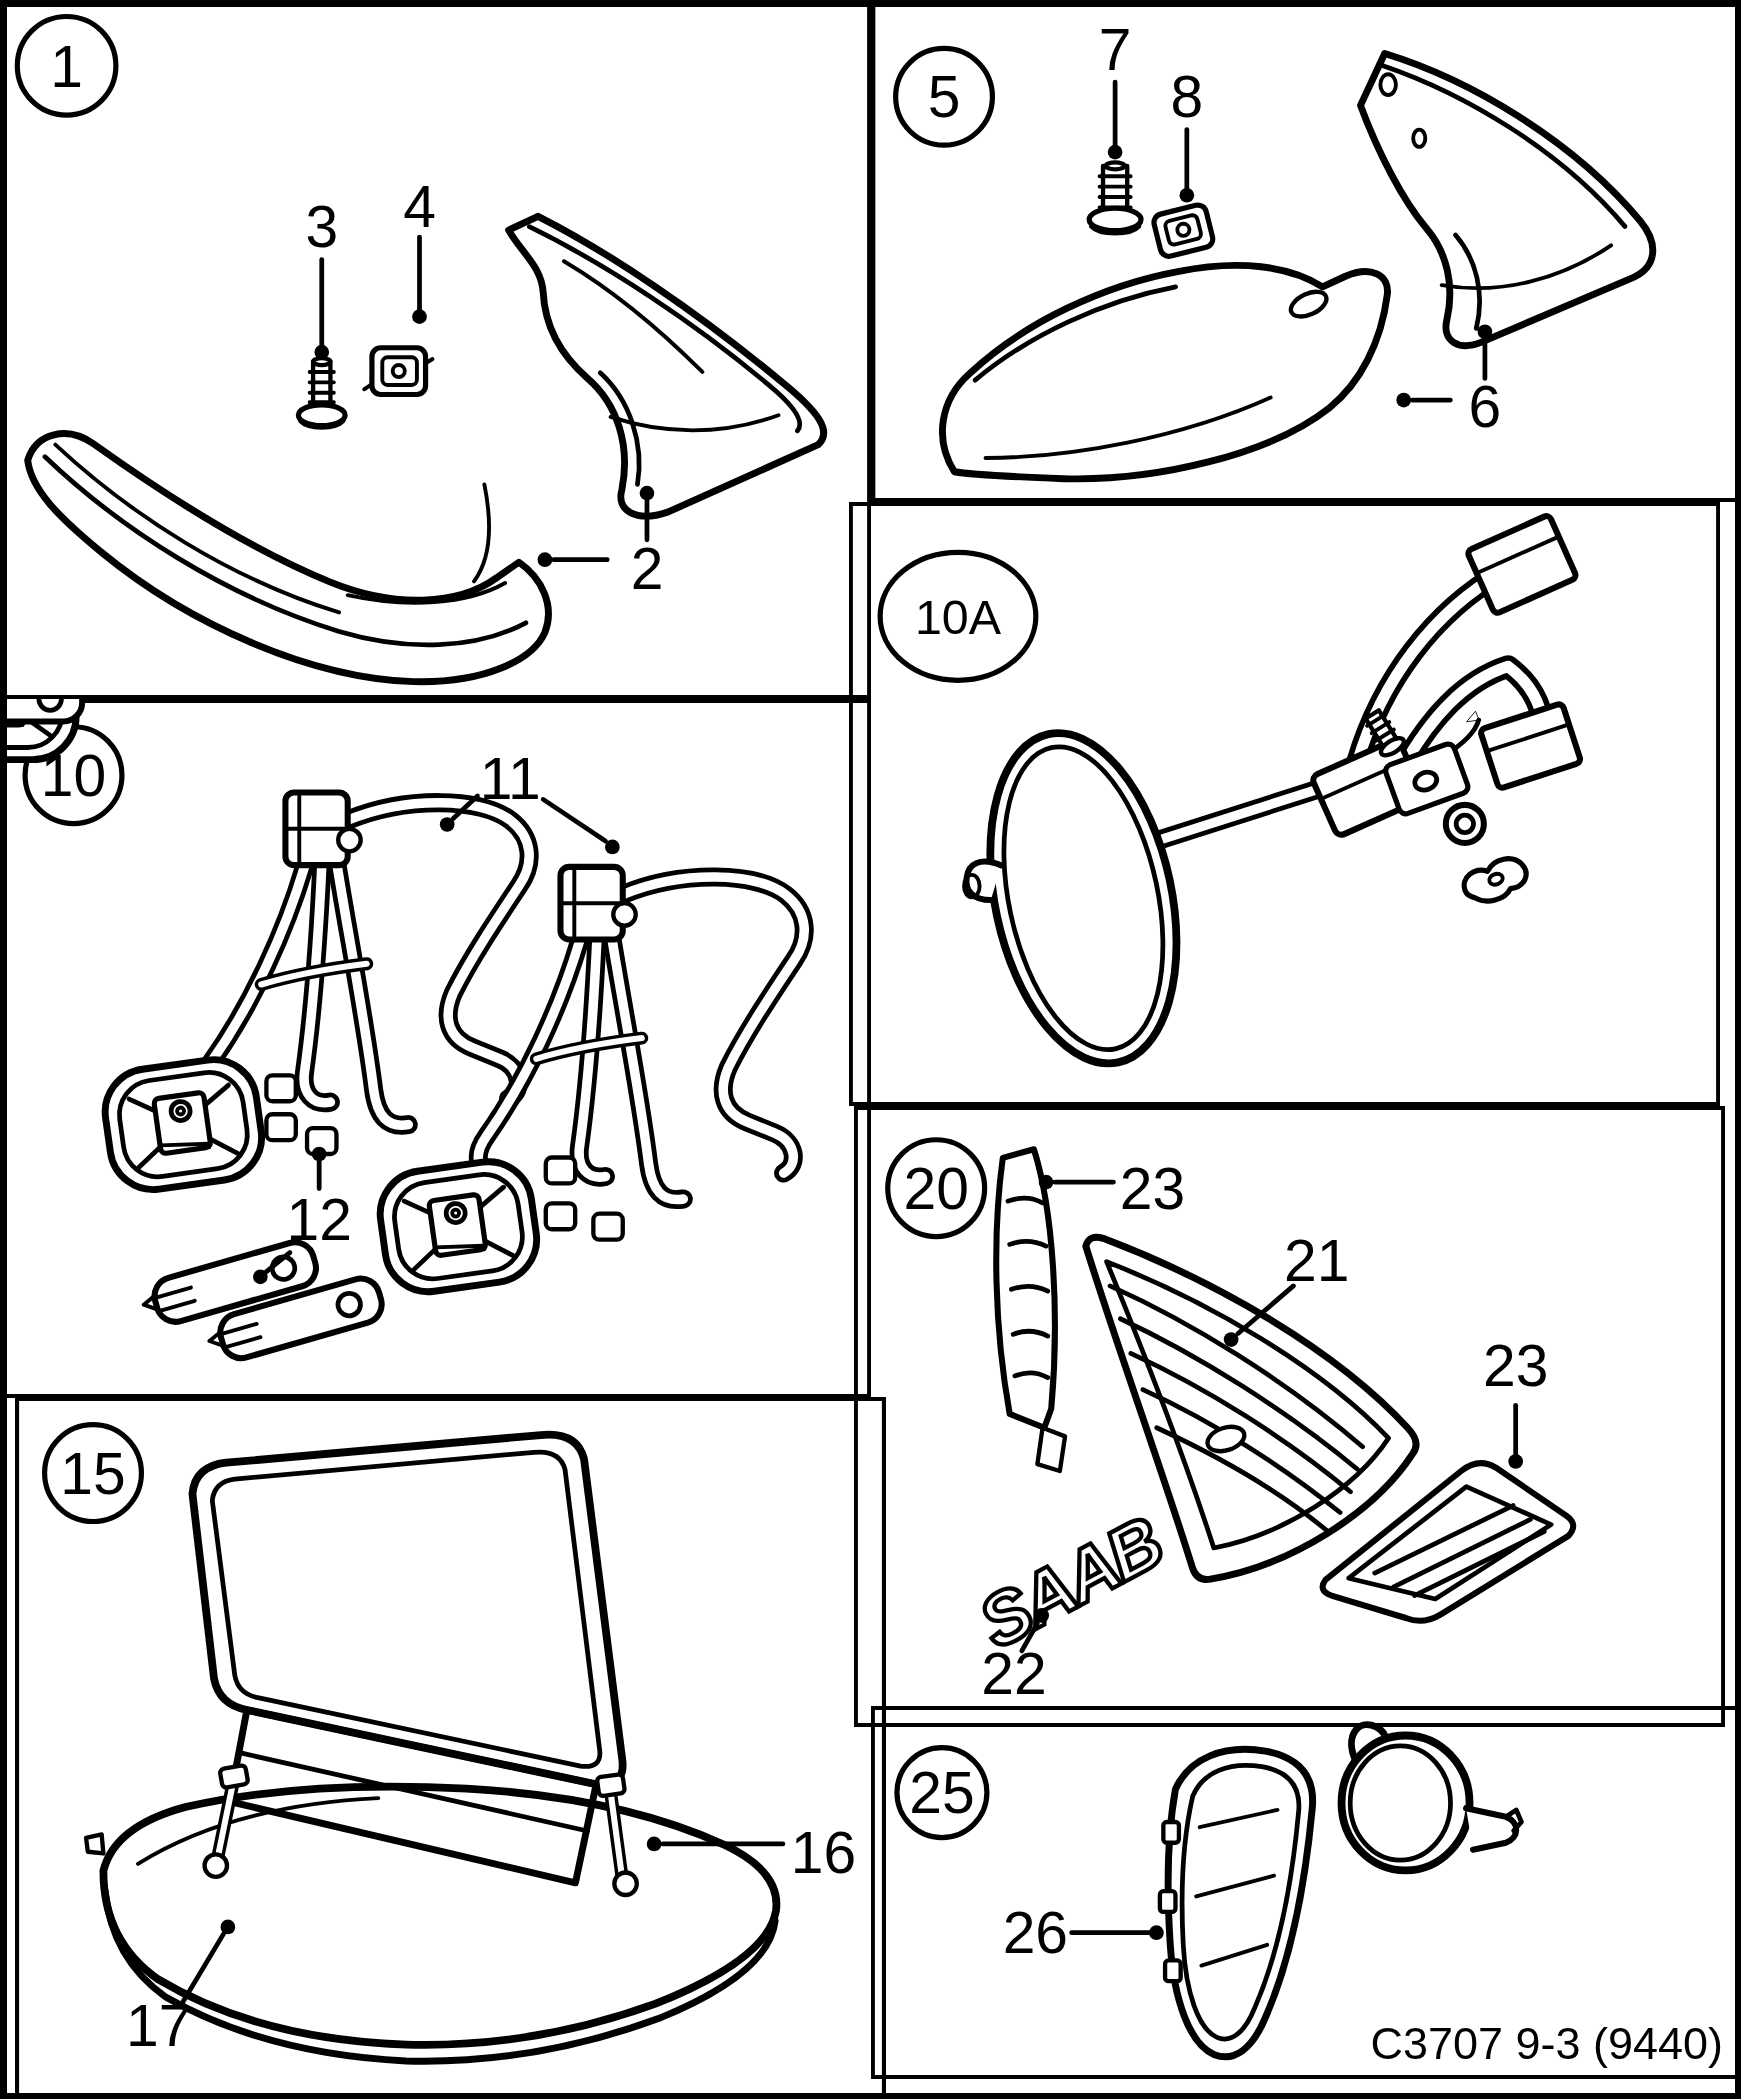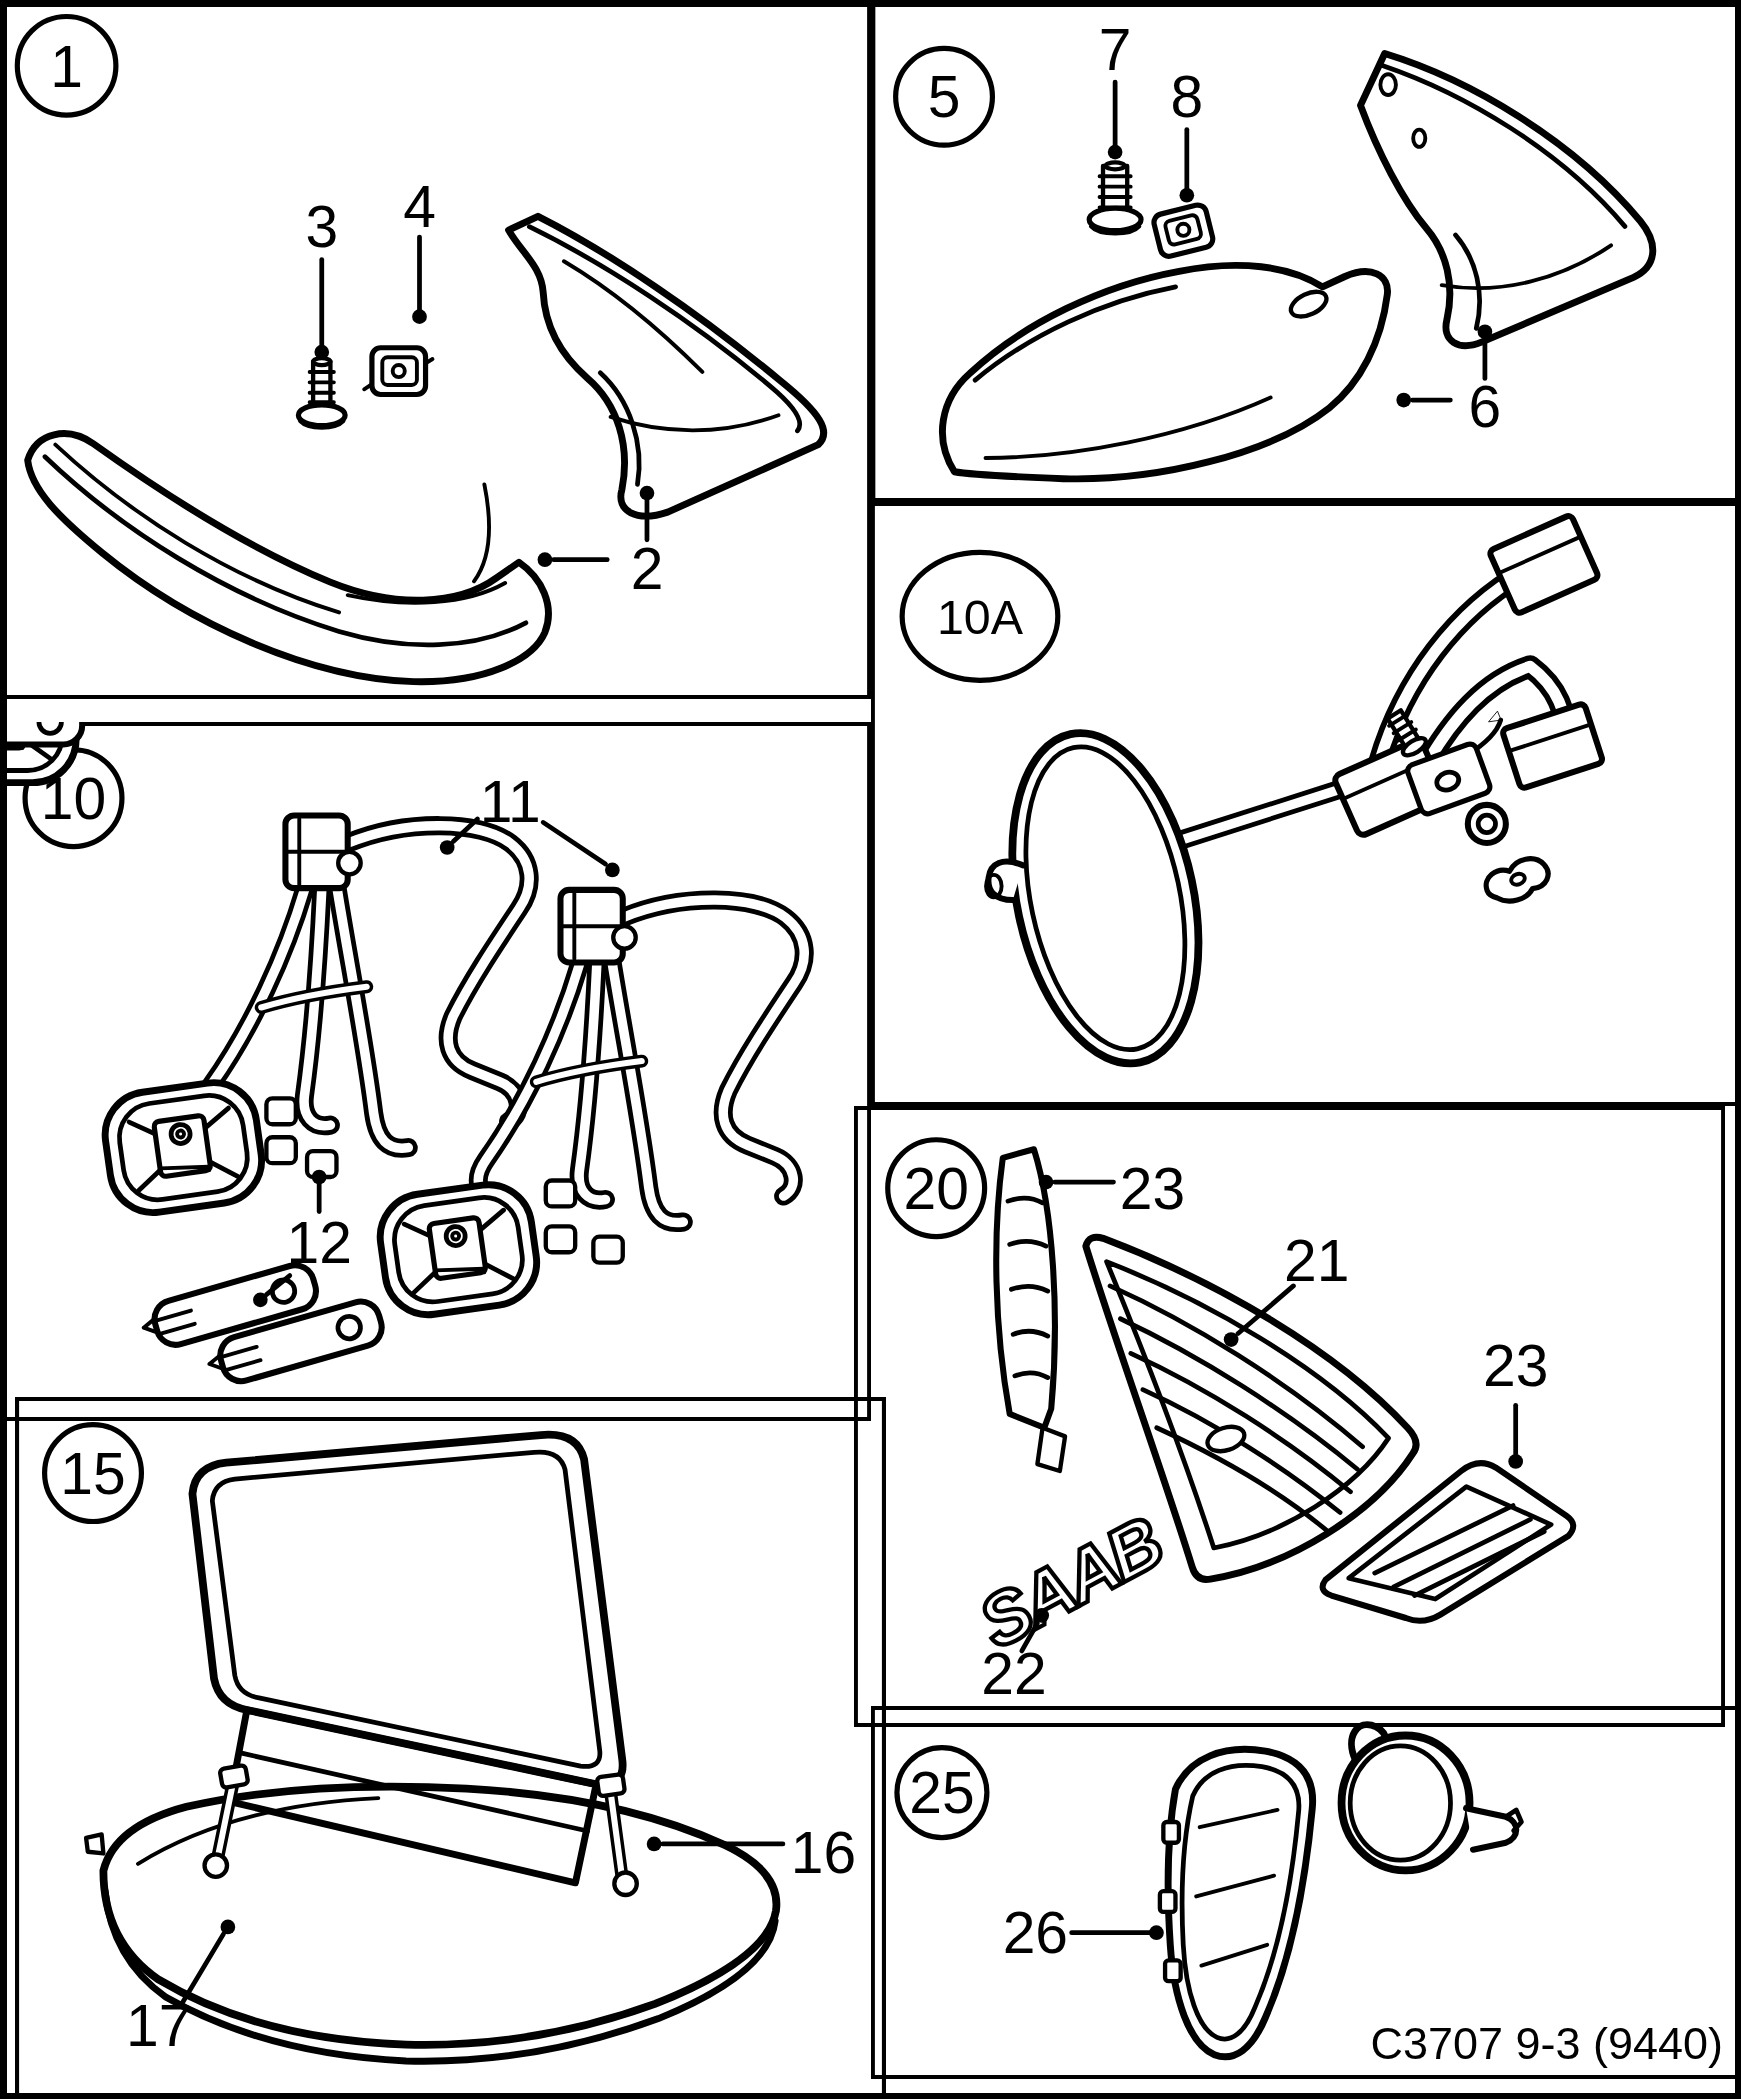--- a/index.html
+++ b/index.html
@@ -142,21 +142,21 @@
       <g>
         <text class="num" x="710" y="494">6</text>
         <path class="ld" d="M710 392 V 438"></path>
         <circle class="dot" cx="710" cy="384" r="8.5"></circle>
         <path class="ld" d="M626 463 H 670"></path>
         <circle class="dot" cx="616" cy="463" r="8.5"></circle>
       </g>
     </svg>
   </section>
 
-  <section class="panel" style="left:0;top:722px;width:871px;height:699px">
+  <section class="panel" style="left:0;top:699px;width:871px;height:699px">
     <svg viewBox="0 0 1007 808">
       <rect class="fr" x="0" y="0" width="1007" height="808"></rect>
       <g>
         <circle class="badge-c" cx="85" cy="88" r="56"></circle>
         <text class="bt" x="85" y="112">10</text>
       </g>
 
       <g id="stand">
         <path class="tb" d="M402 140 C470 112 556 114 590 140 C616 160 618 190 600 216 C572 258 544 300 524 340 C512 368 518 392 546 403 L578 416 C602 426 606 452 588 462"></path>
         <path class="tw" d="M402 140 C470 112 556 114 590 140 C616 160 618 190 600 216 C572 258 544 300 524 340 C512 368 518 392 546 403 L578 416 C602 426 606 452 588 462"></path>
@@ -213,21 +213,21 @@
       <g>
         <text class="num" x="369" y="625">12</text>
         <path class="ld" d="M369 566 V 534"></path>
         <circle class="dot" cx="369" cy="526" r="8.5"></circle>
         <path class="ld" d="M335 640 L308 662"></path>
         <circle class="dot" cx="301" cy="668" r="8.5"></circle>
       </g>
     </svg>
   </section>
 
-  <section class="panel" style="left:871px;top:502px;width:871px;height:604px">
+  <section class="panel" style="left:849px;top:502px;width:871px;height:604px">
     <svg viewBox="0 0 1007 698">
       <rect class="fr" x="0" y="0" width="1007" height="698"></rect>
       <g>
         <ellipse class="badge-c" cx="126" cy="132" rx="90" ry="74"></ellipse>
         <text class="bt-s" x="126" y="152">10A</text>
       </g>
 
       <g>
         <path class="tb" d="M348 394 L586 318"></path>
         <path class="tw" d="M348 394 L586 318"></path>

